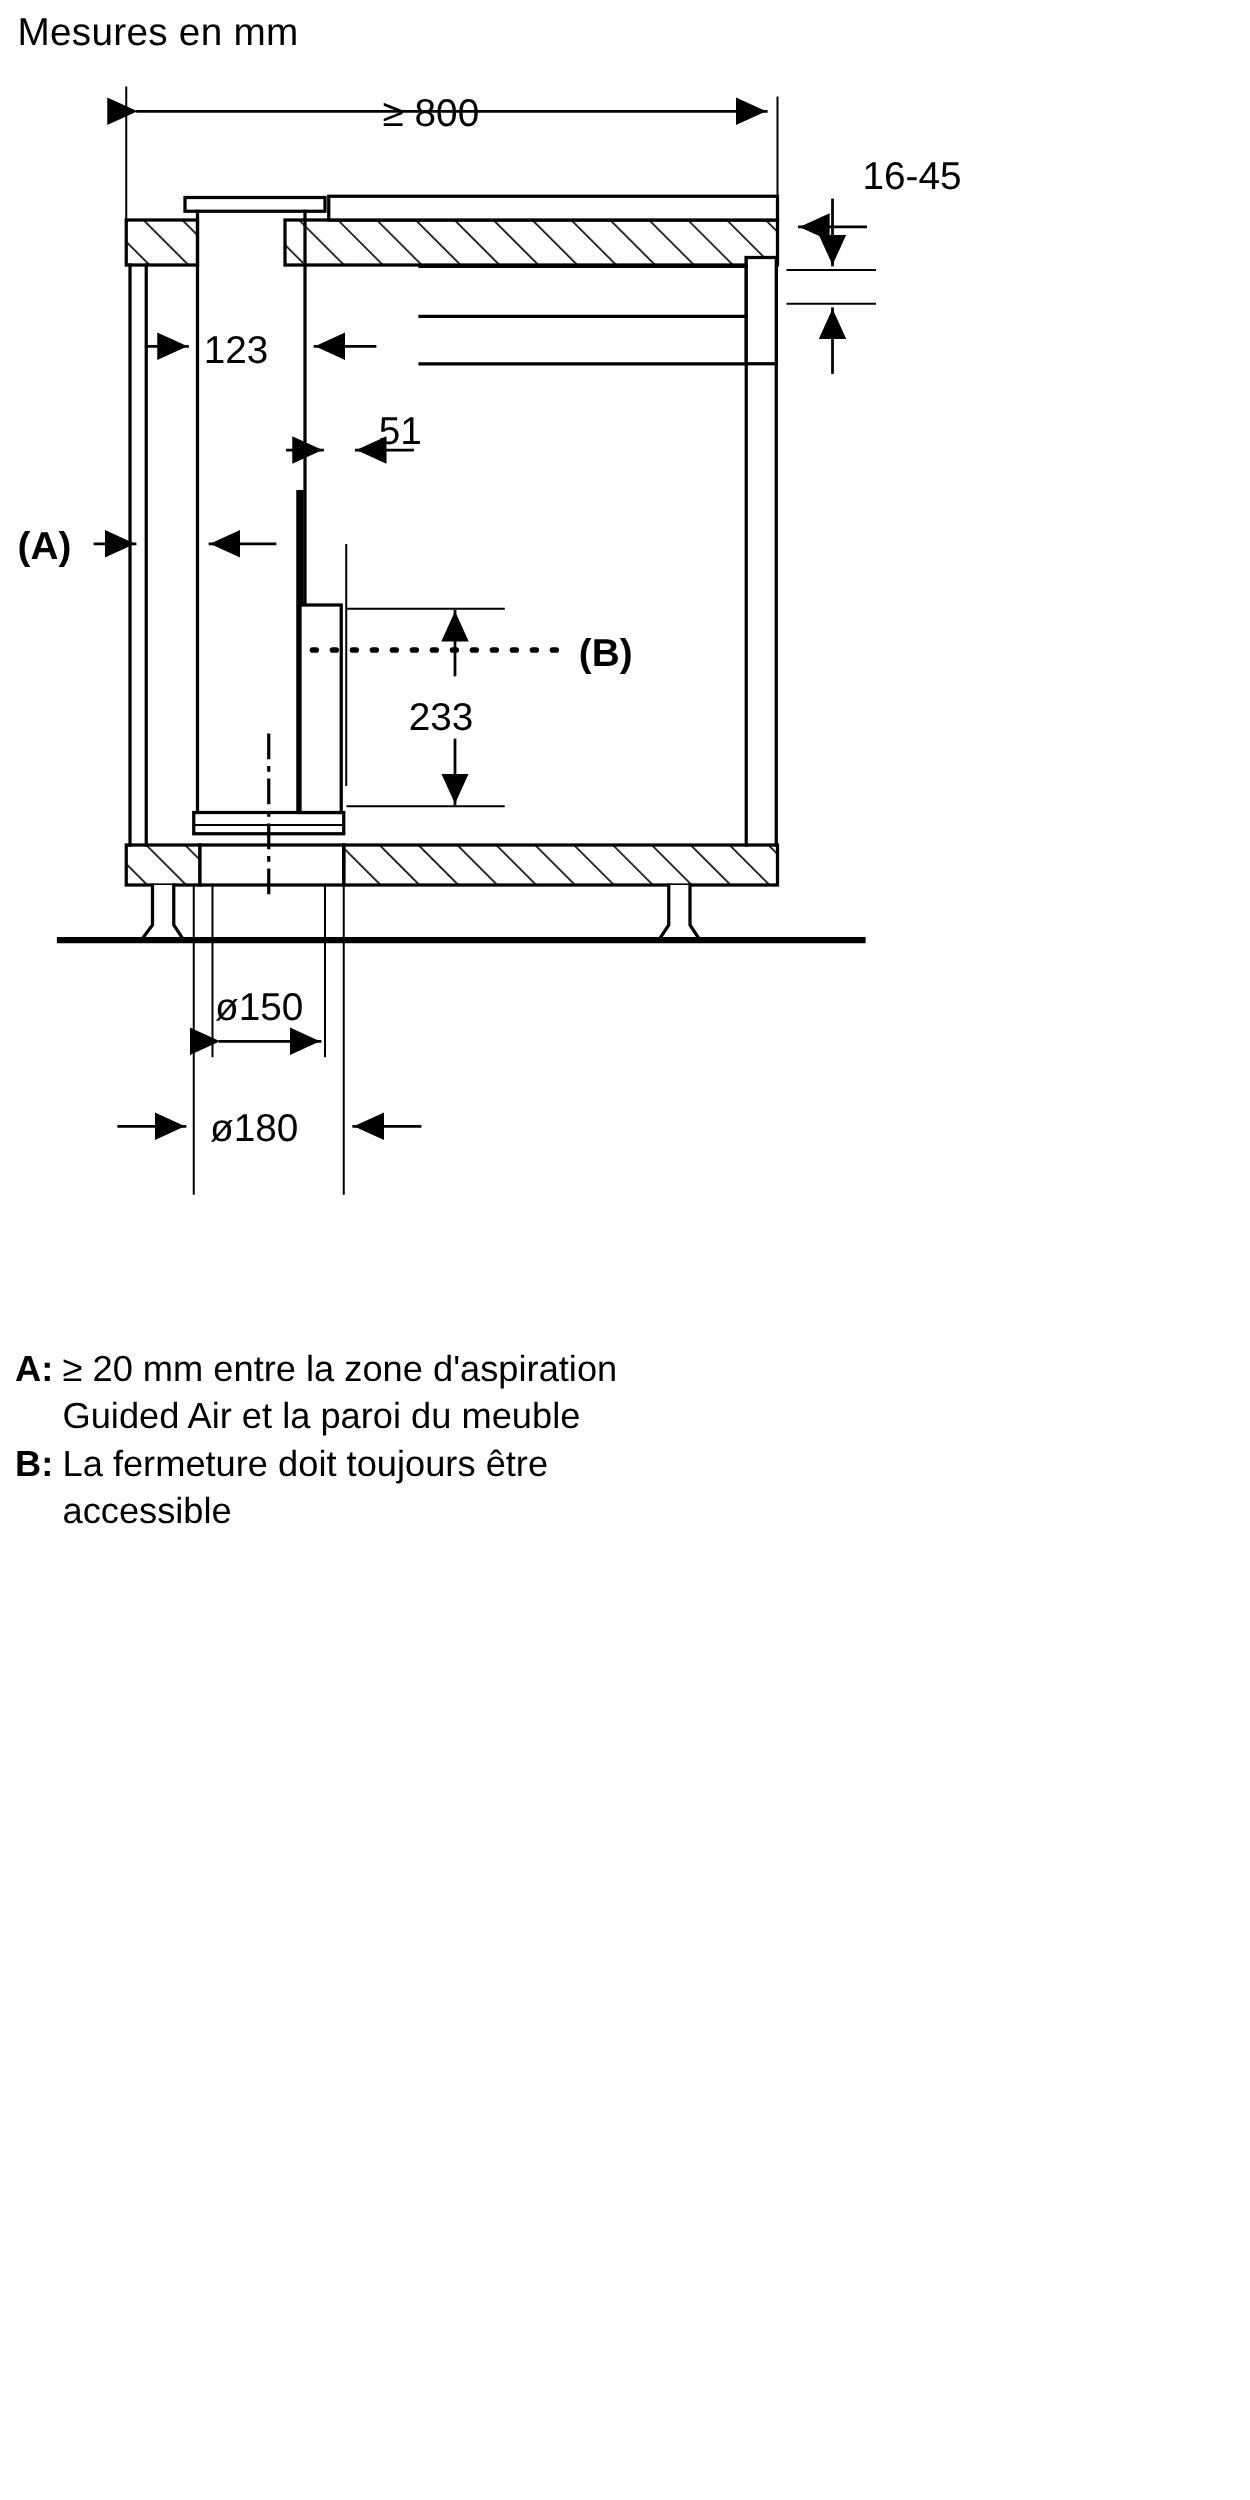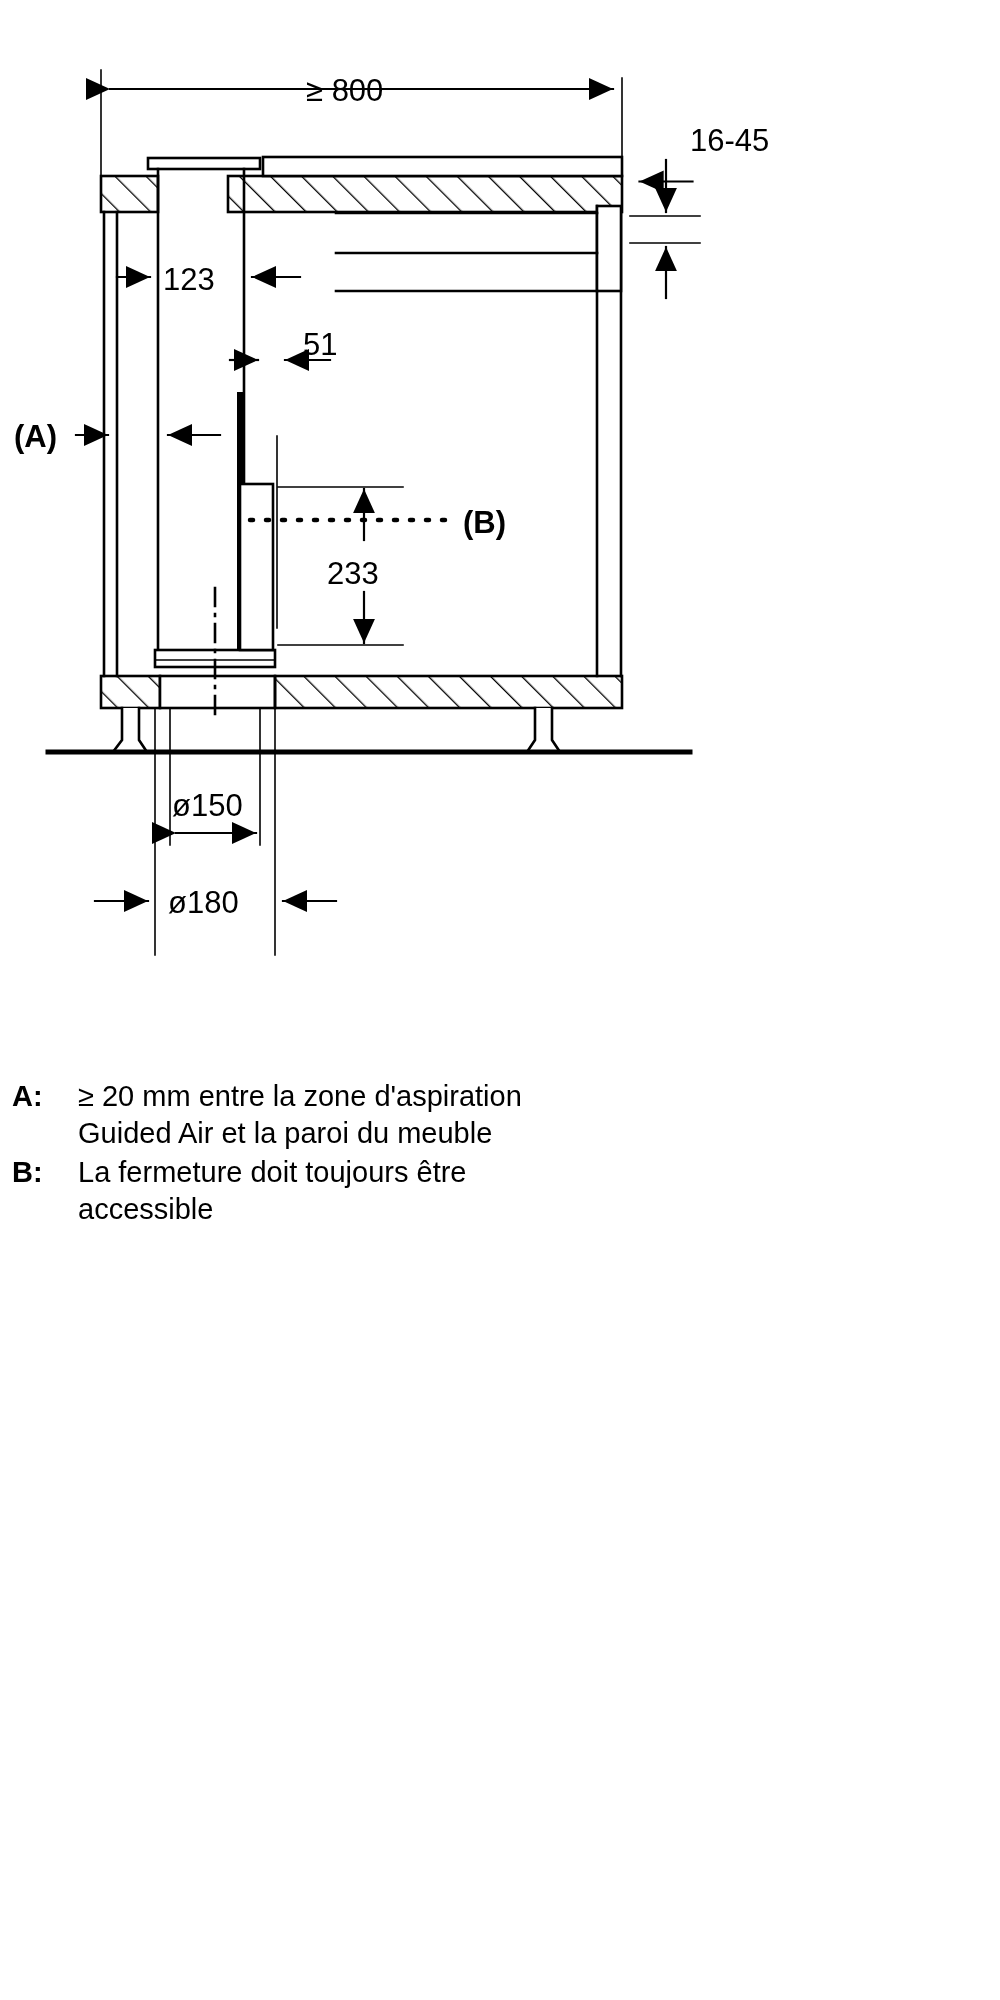--- a/index.html
+++ b/index.html
@@ -50,39 +50,39 @@
     margin-bottom: 2px;
   }
   .legend-key {
     font-weight: bold;
     width: 38px;
     flex: 0 0 38px;
   }
   .legend-text {
     flex: 1 1 auto;
     white-space: pre-line;
-    margin-left: 28px;
   }
   text.dim {
     font-family: "Liberation Sans", sans-serif;
     font-size: 31px;
     fill: #000000;
   }
   text.ref {
     font-family: "Liberation Sans", sans-serif;
     font-size: 31px;
     font-weight: bold;
     fill: #000000;
   }
 </style>
 </head>
 <body>
 
 <div id="root">
 
+  <div class="units-title">Mesures en mm</div>
 
   <svg class="drawing" viewBox="0 0 1000 1010">
 
     <defs>
       <marker id="arrL" viewBox="0 0 12 12" refX="1" refY="6" markerWidth="12" markerHeight="12" orient="auto-start-reverse">
         <path d="M 12 1 L 12 11 L 1 6 z" fill="#000"></path>
       </marker>
       <marker id="arrR" viewBox="0 0 12 12" refX="11" refY="6" markerWidth="12" markerHeight="12" orient="auto">
         <path d="M 0 1 L 0 11 L 11 6 z" fill="#000"></path>
       </marker>

